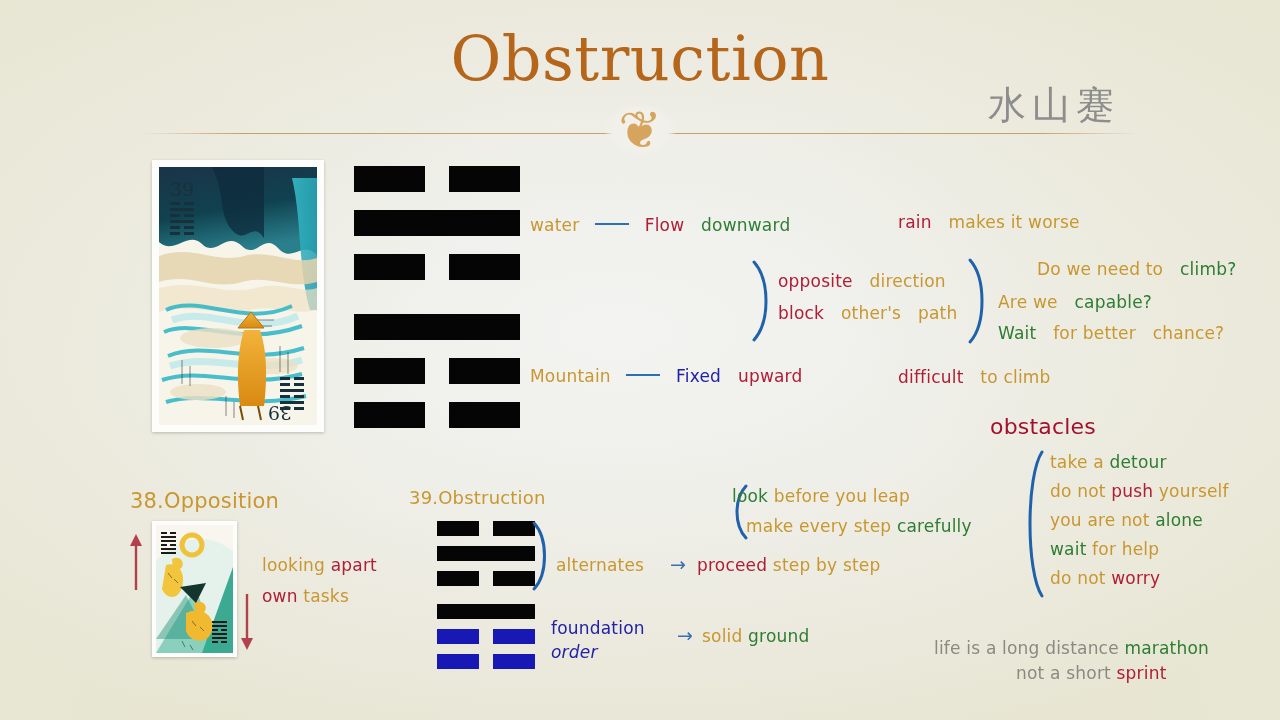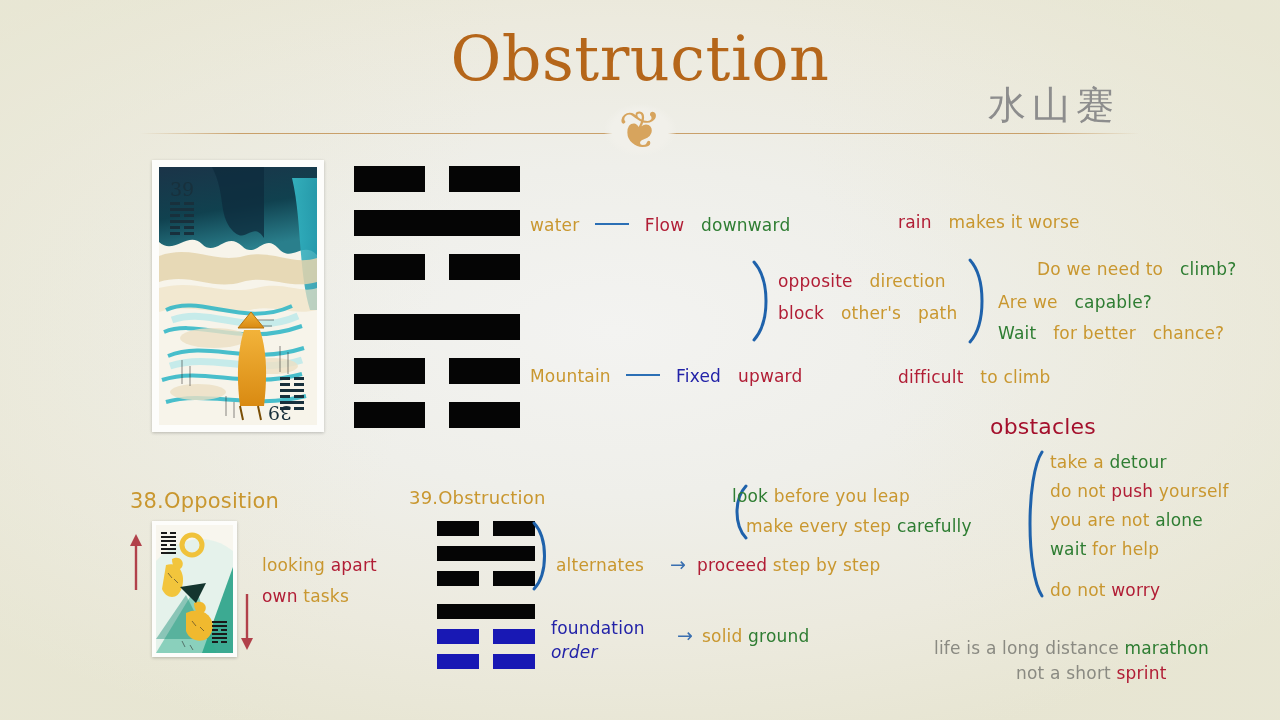--- a/index.html
+++ b/index.html
@@ -294,21 +294,21 @@
     </div>
     <div class="hw ln" style="position:relative;left:0;top:0;margin-top:9px;">
       <span class="gold">do not </span><span class="red">push</span><span class="gold"> yourself</span>
     </div>
     <div class="hw ln" style="position:relative;left:0;top:0;margin-top:9px;">
       <span class="gold">you are not </span><span class="green">alone</span><span class="gold"></span>
     </div>
     <div class="hw ln" style="position:relative;left:0;top:0;margin-top:9px;">
       <span class="green">wait</span><span class="gold"> for help</span><span class="gold"></span>
     </div>
-    <div class="hw ln" style="position:relative;left:0;top:12px;margin-top:9px;">
+    <div class="hw ln" style="position:relative;left:0;top:0;margin-top:9px;">
       <span class="gold">do not </span><span class="red">worry</span><span class="gold"></span>
     </div>
   </div>
 
   <div class="hw gold" style="left:130px;top:489px;font-size:21px;">38.Opposition</div>
 
   <div class="card" style="left:152px;top:521px;width:85px;height:136px;">
     <svg width="85" height="136" viewBox="0 0 85 136" style="display:block">
       <rect x="0" y="0" width="85" height="136" fill="#fdfdfb"></rect>
       <rect x="4" y="4" width="77" height="128" fill="#f8f6ee"></rect>

